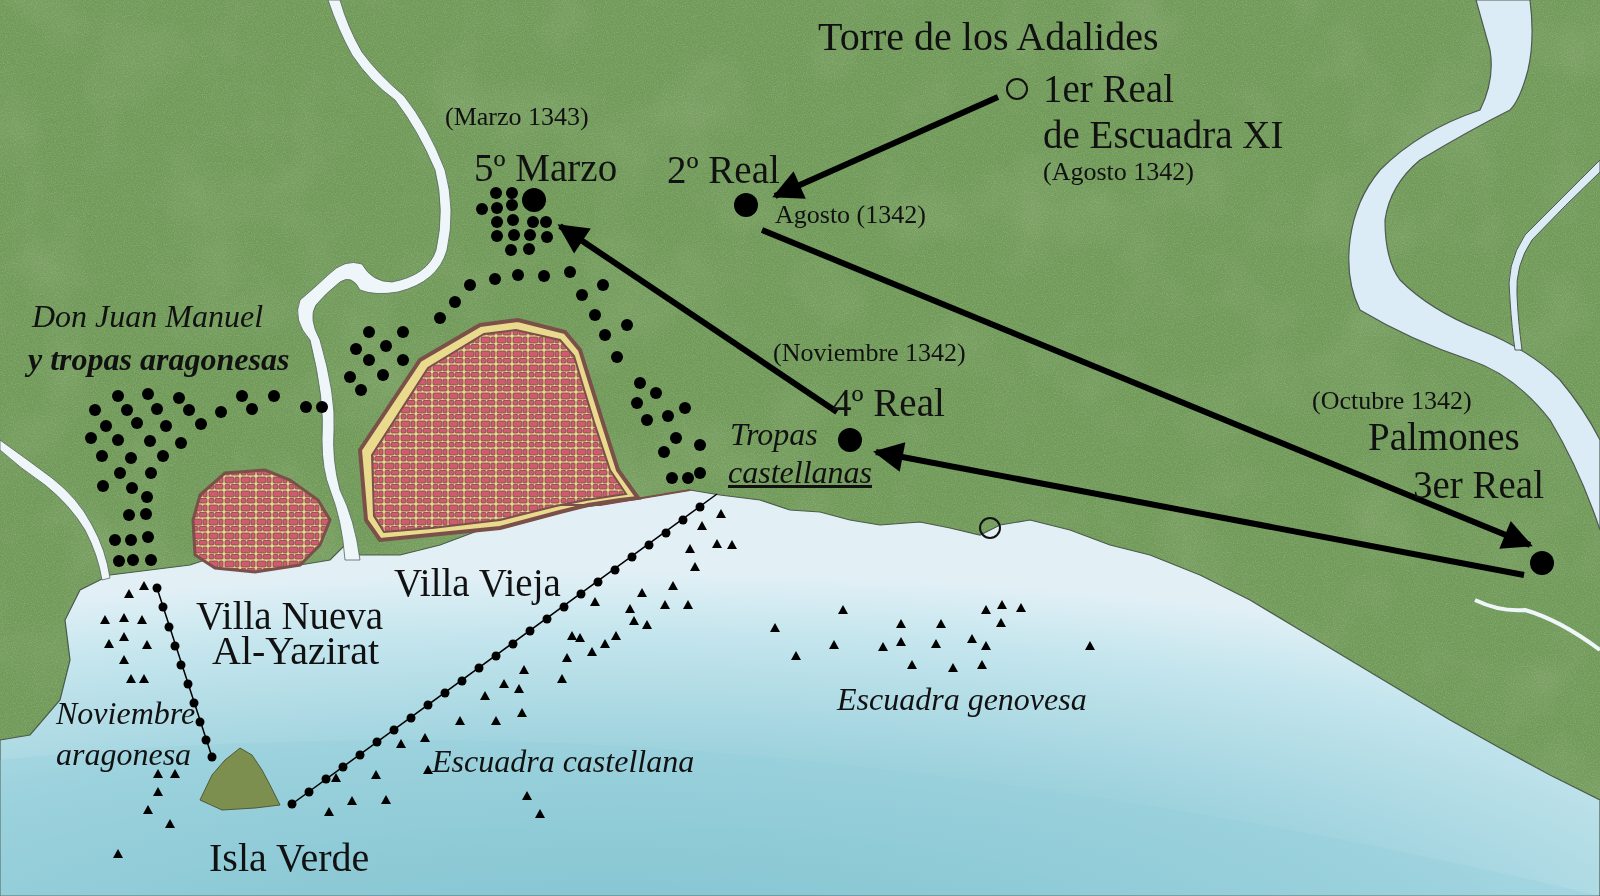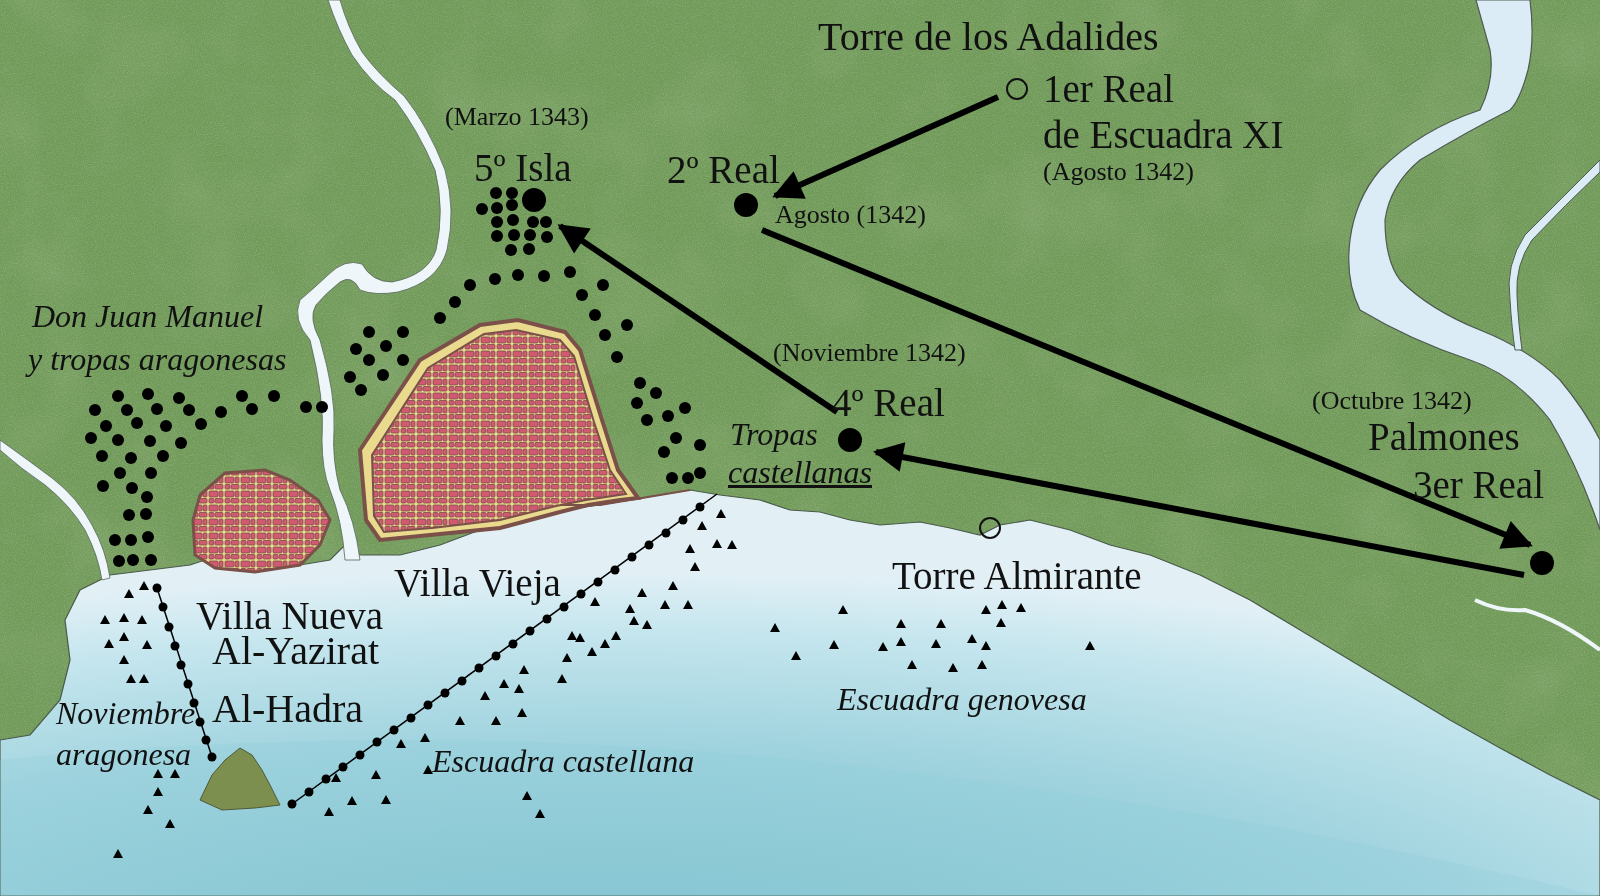--- a/index.html
+++ b/index.html
@@ -305,42 +305,41 @@
       <path d="M1085,650 l5,-9 l5,9z"></path>
     </g>
   </svg>
 
   <div class="lbl s-xl" style="left:818px; top:17px;">Torre de los Adalides</div>
   <div class="lbl s-md" style="left:1043px; top:69px;">1er Real</div>
   <div class="lbl s-md" style="left:1043px; top:115px;">de Escuadra XI</div>
   <div class="lbl s-sm" style="left:1043px; top:159px;">(Agosto 1342)</div>
 
   <div class="lbl s-sm" style="left:445px; top:104px;">(Marzo 1343)</div>
-  <div class="lbl s-md" style="left:474px; top:148px;">5º Isla</div>
+  <div class="lbl s-md" style="left:474px; top:148px;">5º Marzo</div>
 
   <div class="lbl s-md" style="left:667px; top:150px;">2º Real</div>
   <div class="lbl s-sm" style="left:775px; top:202px;">Agosto (1342)</div>
 
   <div class="lbl it s-it" style="left:32px; top:300px;">Don Juan Manuel</div>
-  <div class="lbl it s-it" style="left:28px; top:343px;">y tropas aragonesas</div>
+  <div class="lbl it s-it" style="left:28px; top:343px;font-weight:bold;">y tropas aragonesas</div>
 
   <div class="lbl s-sm" style="left:773px; top:340px;">(Noviembre 1342)</div>
   <div class="lbl s-md" style="left:832px; top:383px;">4º Real</div>
   <div class="lbl it s-it" style="left:730px; top:418px;">Tropas</div>
   <div class="lbl it s-it" style="left:728px; top:456px;text-decoration:underline;">castellanas</div>
 
   <div class="lbl s-sm" style="left:1312px; top:388px;">(Octubre 1342)</div>
   <div class="lbl s-md" style="left:1368px; top:417px;">Palmones</div>
   <div class="lbl s-md" style="left:1413px; top:465px;">3er Real</div>
 
-  <div class="lbl s-md" style="left:892px; top:556px;">Torre Almirante</div>
 
   <div class="lbl s-md" style="left:394px; top:563px;">Villa Vieja</div>
   <div class="lbl s-md" style="left:196px; top:596px;">Villa Nueva</div>
   <div class="lbl s-xl" style="left:212px; top:631px;">Al-Yazirat</div>
-  <div class="lbl s-xl" style="left:212px; top:689px;">Al-Hadra</div>
 
   <div class="lbl it s-it" style="left:56px; top:697px;">Noviembre</div>
   <div class="lbl it s-it" style="left:56px; top:738px;">aragonesa</div>
   <div class="lbl it s-it" style="left:432px; top:745px;">Escuadra castellana</div>
   <div class="lbl it s-it" style="left:837px; top:683px;">Escuadra genovesa</div>
 
+  <div class="lbl s-xl" style="left:209px; top:838px;">Isla Verde</div>
 </div>
 
 </body></html>

